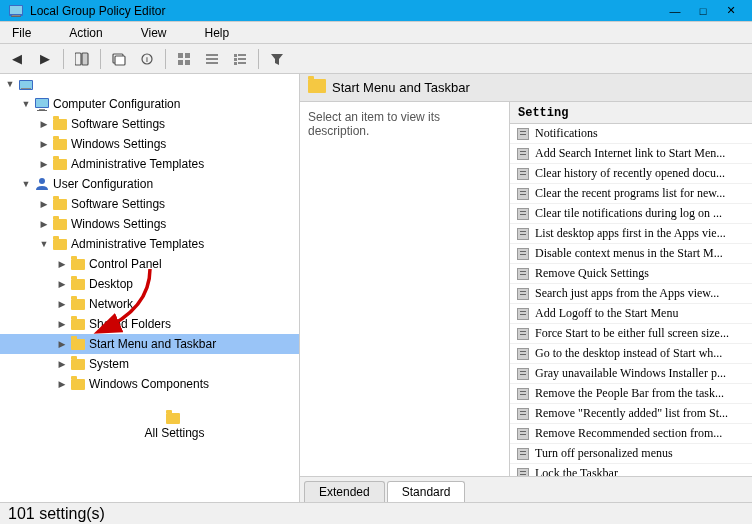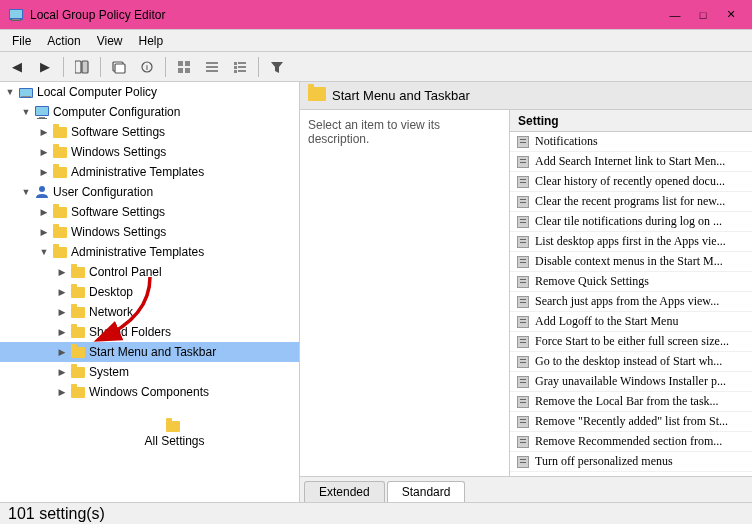--- a/index.html
+++ b/index.html
@@ -9,22 +9,22 @@
       background: #f0f0f0;
       width: 752px;
       height: 524px;
       overflow: hidden;
       display: flex;
       flex-direction: column;
     }
 
     
     #title-bar {
-      background: #ec4899;
-      height: 30px;
+      background: #0ea5e9;
+      height: 22px;
       display: flex;
       align-items: center;
       padding: 8px 8px;
       border-bottom: 1px solid #ccc;
       user-select: none;
     }
     #title-bar .title-icon {
       width: 16px;
       height: 16px;
       margin-right: 6px;
@@ -55,20 +55,21 @@
     }
 
     
     #menu-bar {
       background: #f0f0f0;
       height: 22px;
       display: flex;
       align-items: flex-end;
       padding: 0 4px;
       border-bottom: 1px solid #ccc;
+      gap: 22px;
     }
     .menu-item {
       padding: 2px 8px;
       cursor: pointer;
       font-size: 12px;
       height: 100%;
       display: flex;
       align-items: center;
     }
 
@@ -222,20 +223,21 @@
       display: flex;
       align-items: center;
       height: 22px;
       background: #f0f0f0;
       border-bottom: 1px solid #ccc;
       padding-left: 8px;
       font-size: 12px;
       font-weight: bold;
       position: sticky;
       top: 0;
+      font-family: Liberation Mono, monospace;
     }
 
     .setting-row {
       display: flex;
       align-items: center;
       height: 20px;
       padding-left: 6px;
       border-bottom: 1px solid #f0f0f0;
       cursor: pointer;
       white-space: nowrap;
@@ -403,21 +405,20 @@
 
     <div class="tree-node" style="padding-left:2px;">
       <span class="tree-expand">▼</span>
       <span class="tree-icon">
         <svg width="16" height="16" viewBox="0 0 16 16">
           <rect x="1" y="4" width="14" height="10" rx="1" fill="#3a6bc4"></rect>
           <rect x="2" y="5" width="12" height="8" fill="#87ceeb"></rect>
           <rect x="3" y="12" width="10" height="1" fill="#888"></rect>
         </svg>
       </span>
-      <span class="tree-label">Local Computer Policy</span>
     </div>
 
     <div class="tree-node" style="padding-left:18px;">
       <span class="tree-expand">▼</span>
       <span class="tree-icon">
         <svg width="16" height="16" viewBox="0 0 16 16">
           <rect x="1" y="2" width="14" height="10" rx="1" fill="#3a6bc4"></rect>
           <rect x="2" y="3" width="12" height="8" fill="#87ceeb"></rect>
           <rect x="5" y="13" width="6" height="1" fill="#888"></rect>
           <rect x="3" y="14" width="10" height="1" fill="#666"></rect>
@@ -656,21 +657,21 @@
           <div class="setting-row">
             <span class="setting-icon">
               <span class="policy-icon"></span>
             </span>
             <span class="setting-label">Gray unavailable Windows Installer p...</span>
           </div>
           <div class="setting-row">
             <span class="setting-icon">
               <span class="policy-icon"></span>
             </span>
-            <span class="setting-label">Remove the Local Bar from the task...</span>
+            <span class="setting-label">Remove the People Bar from the task...</span>
           </div>
           <div class="setting-row">
             <span class="setting-icon">
               <span class="policy-icon"></span>
             </span>
             <span class="setting-label">Remove "Recently added" list from St...</span>
           </div>
           <div class="setting-row">
             <span class="setting-icon">
               <span class="policy-icon"></span>

